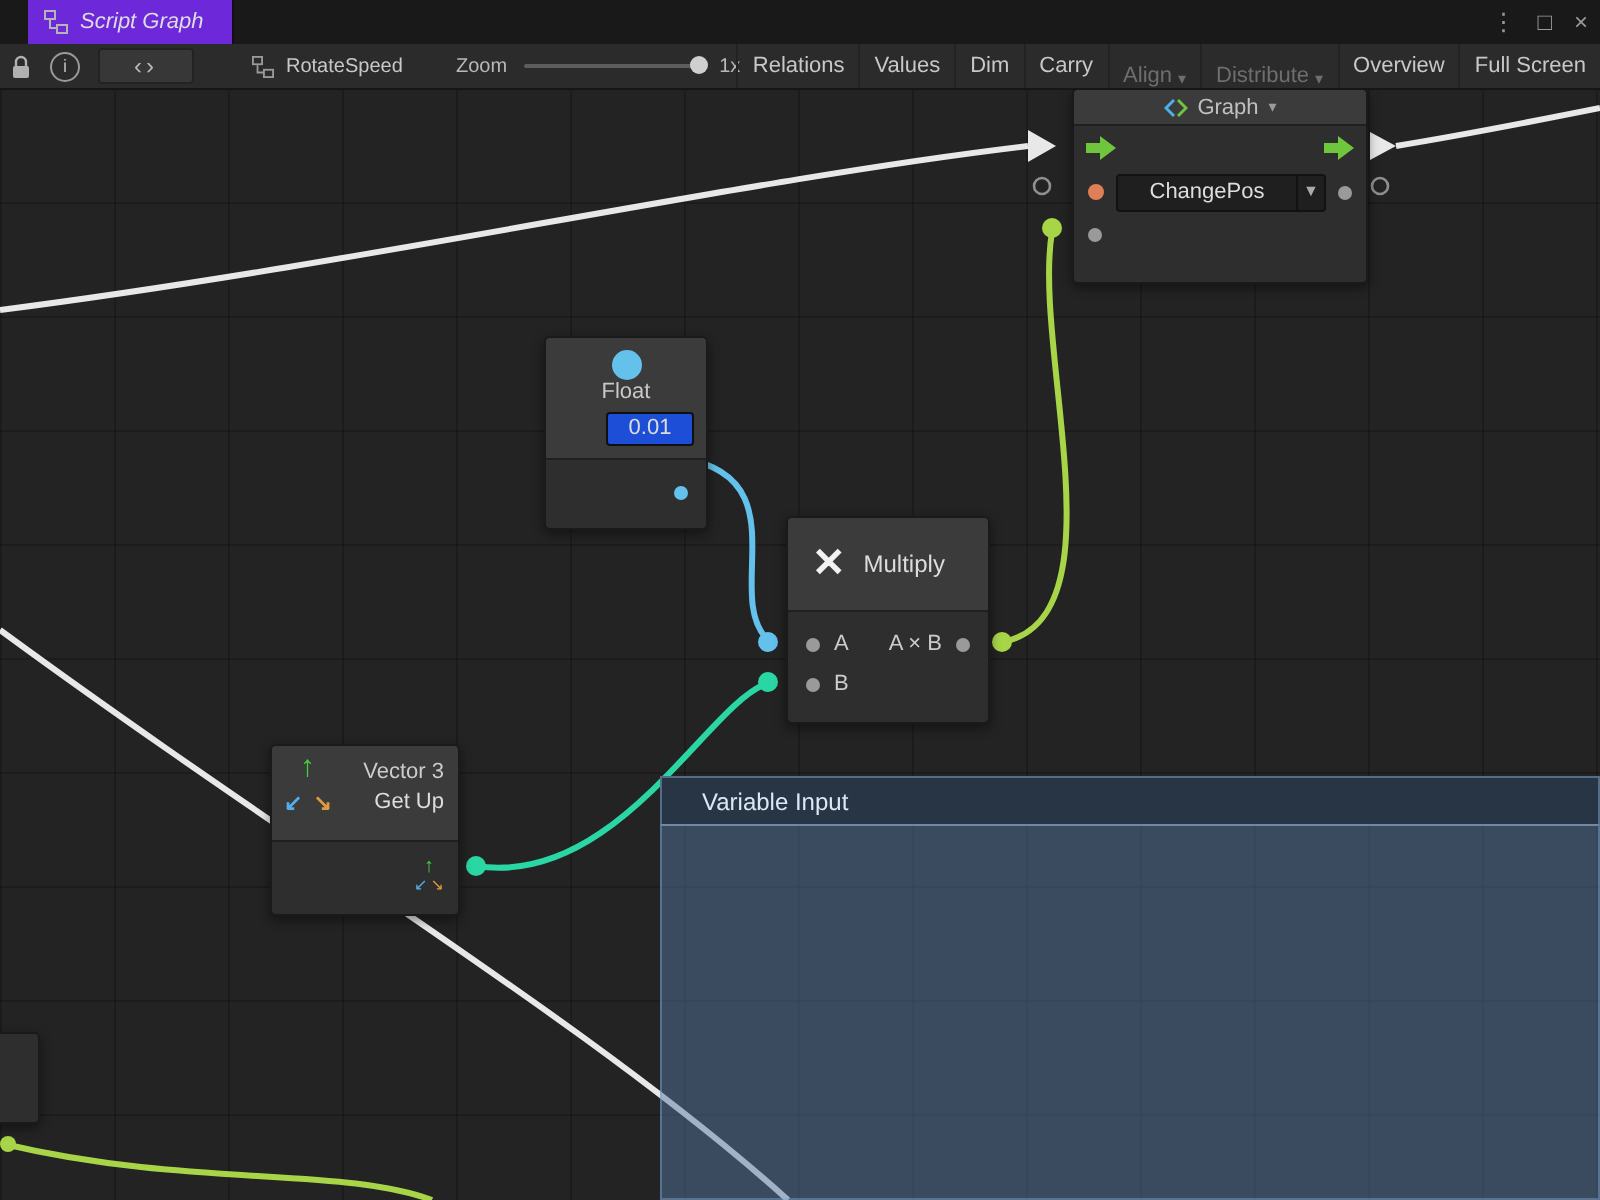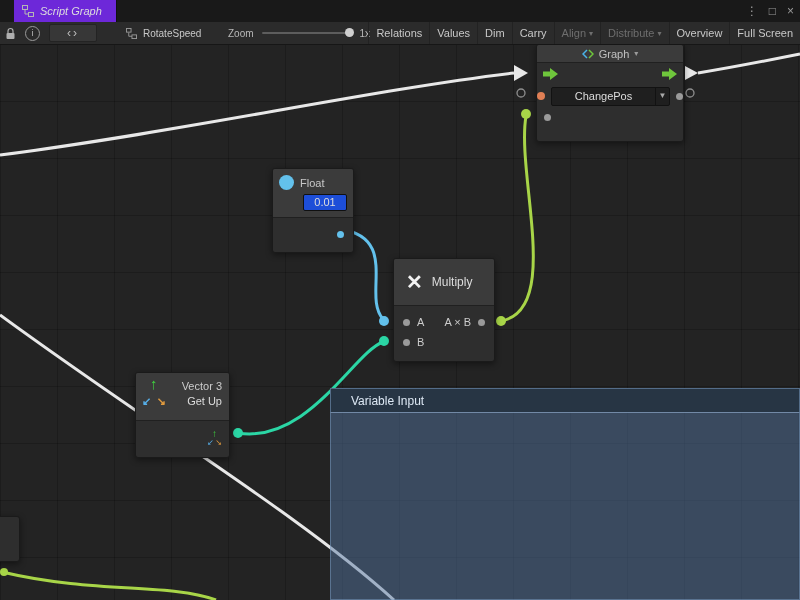--- a/index.html
+++ b/index.html
@@ -21,21 +21,21 @@
   .icon-info{width:13px;height:13px;border:1px solid #9a9a9a;border-radius:50%;font-size:9px;color:#bbb;}
   .code-btn{height:16px;width:46px;background:#373737;border:1px solid #232323;border-radius:2px;
             display:flex;align-items:center;justify-content:center;color:#bbb;font-size:12px;letter-spacing:2px;}
   .tb-name{position:absolute;left:126px;top:0;height:22px;display:flex;align-items:center;gap:6px;color:#c8c8c8;font-size:10px;}
   .tb-zoom{position:absolute;left:228px;top:0;height:22px;display:flex;align-items:center;gap:8px;color:#b8b8b8;font-size:10px;}
   .zoom-track{position:relative;width:90px;height:2px;background:#5d5d5d;border-radius:1px;}
   .zoom-thumb{position:absolute;right:-2px;top:-4px;width:9px;height:9px;border-radius:50%;background:#cfcfcf;}
   .tb-buttons{position:absolute;right:0;top:0;height:22px;display:flex;align-items:stretch;}
   .tb-btn{display:flex;align-items:center;padding:0 7px;border-left:1px solid #222;color:#c8c8c8;white-space:nowrap;cursor:default;}
   .tb-btn .caret{margin-left:3px;font-size:8px;color:inherit;}
-  .tb-btn.disabled{color:#6e6e6e;}
+  .tb-btn.disabled{color:#6e6e6e;align-items:flex-end;}
 
   
   .canvas{position:absolute;left:0;top:44px;width:800px;height:556px;background-color:#232323;
     background-image:linear-gradient(rgba(0,0,0,0.20) 1px,transparent 1px),
                      linear-gradient(90deg,rgba(0,0,0,0.20) 1px,transparent 1px);
     background-size:57px 57px;z-index:0;}
   svg.wires{position:absolute;left:0;top:0;width:800px;height:600px;z-index:1;pointer-events:none;}
 
   
   .node{position:absolute;background:#2e2e2e;border:1px solid #1a1a1a;border-radius:3px;
@@ -44,31 +44,31 @@
   .dot{border-radius:50%;flex:0 0 auto;}
   .dot.gray{width:7px;height:7px;background:var(--port_gray);}
   .dot.orange{width:8px;height:8px;background:var(--port_orange);}
   .dot.blue{width:7px;height:7px;background:var(--float_blue);}
 
   
   .node-graph{left:536px;top:44px;width:146px;height:96px;}
   .node-graph .node-header{height:17px;display:flex;align-items:center;justify-content:center;gap:5px;color:#c0c0c0;}
   .flow-row{position:relative;height:22px;}
   .flow-row svg{position:absolute;top:5px;}
-  .value-row{height:22px;display:flex;align-items:center;padding:0 0;gap:6px;}
+  .value-row{height:22px;display:flex;align-items:center;padding:0 7px;gap:6px;}
   .gdropdown{flex:1;height:17px;background:#1f1f1f;border:1px solid #121212;border-radius:2px;
              display:flex;align-items:center;color:#ddd;}
   .gdropdown .lbl{flex:1;text-align:center;}
   .gdropdown .dd{width:13px;border-left:1px solid #121212;text-align:center;font-size:8px;color:#aaa;align-self:stretch;line-height:16px;}
   .row3{height:20px;display:flex;align-items:center;padding-left:7px;}
 
   
   .node-float{left:272px;top:168px;width:80px;}
   .node-float .node-header{padding:6px 6px 5px;}
-  .nf-top{display:flex;align-items:center;gap:6px;}
+  .nf-top{display:flex;align-items:center;flex-direction:column;}
   .float-circle{width:15px;height:15px;border-radius:50%;background:var(--float_blue);}
   .nf-field{margin:4px 0 1px auto;width:42px;height:15px;background:#1d4ed8;border:1px solid #101010;
             color:#ddd;text-align:center;line-height:15px;border-radius:2px;}
   .nf-body{position:relative;height:34px;}
   .nf-body .dot{position:absolute;right:9px;top:13px;}
 
   
   .node-multiply{left:393px;top:258px;width:100px;}
   .node-multiply .node-header{height:46px;display:flex;align-items:center;padding-left:12px;gap:9px;}
   .mult-x{font-size:20px;color:#f2f2f2;font-weight:bold;line-height:1;}

